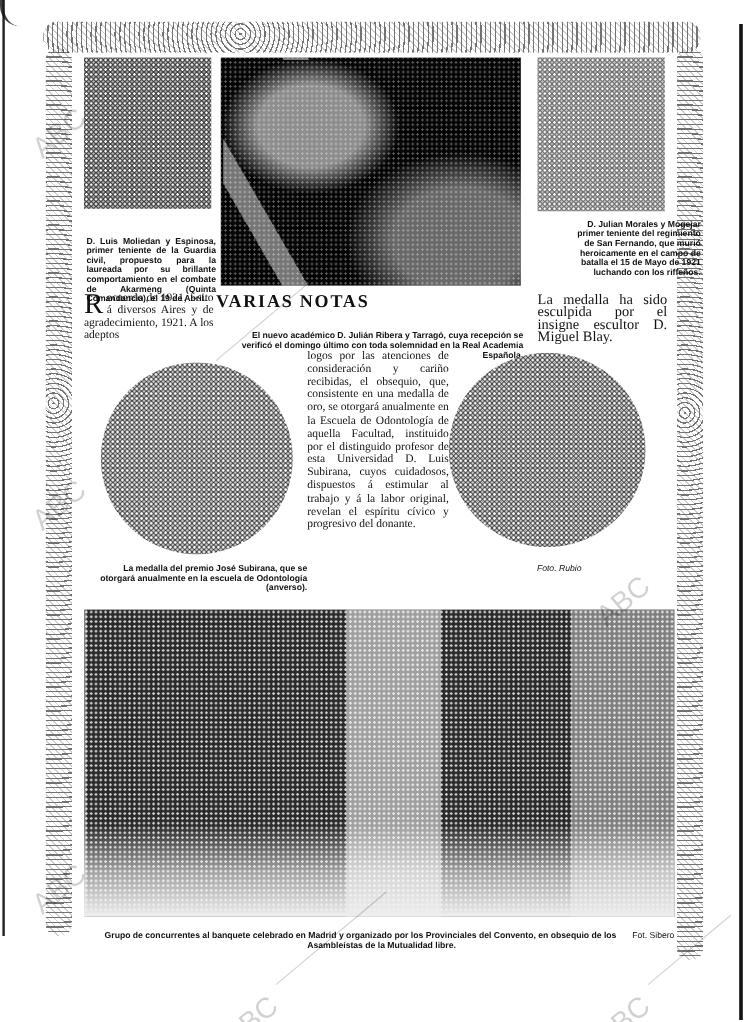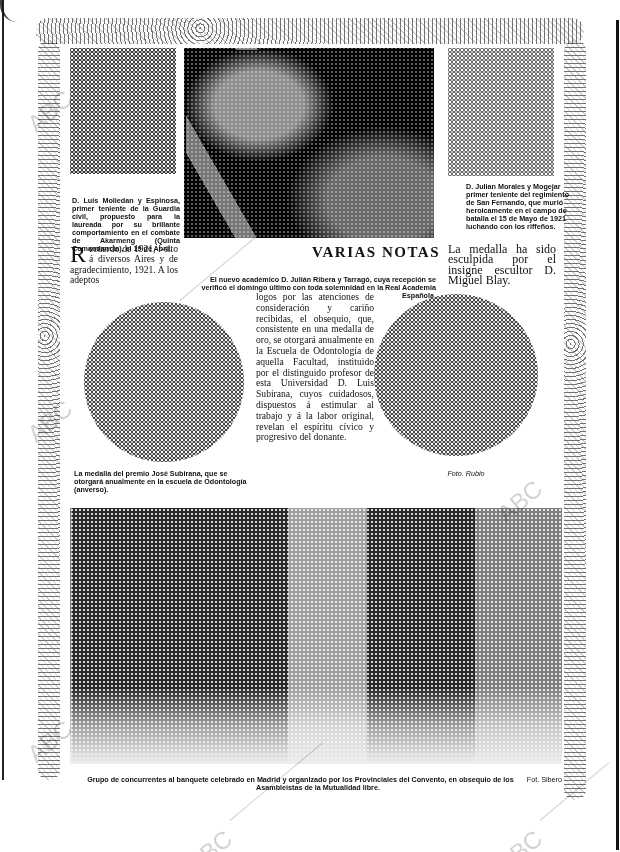--- a/index.html
+++ b/index.html
@@ -53,31 +53,31 @@
       background-image:
         linear-gradient(180deg, transparent 0 70%, rgba(255,255,255,0.55) 85%, #eee 100%),
         linear-gradient(90deg, transparent 0 44%, rgba(255,255,255,0.55) 44% 60%, transparent 60% 82%, rgba(255,255,255,0.4) 82% 100%),
         radial-gradient(circle, rgba(255,255,255,0.8) 0.9px, transparent 1.2px);
       background-size: auto, auto, 4px 4px;
     }
 
     .txt { position: absolute; font-size: 8.5px; line-height: 9.2px; text-align: justify; }
     .caption-bold { font-weight: bold; font-family: "Liberation Sans", sans-serif; font-size: 7.2px; line-height: 8px; }
     .cap-left { left: 72px; top: 180px; width: 108px; margin-top: 17px; }
-    .cap-right { left: 466px; top: 183px; width: 108px; text-align: left; }
+    .cap-right { left: 476px; top: 183px; width: 108px; text-align: right; }
     .body-left { left: 70px; top: 244px; width: 108px; font-size: 9.6px; line-height: 10.4px; }
     .dropcap { float: left; font-size: 24px; line-height: 20px; margin-right: 3px; }
     .body-right { left: 448px; top: 244px; width: 108px; font-size: 12px; line-height: 10.4px; }
     .title {
-      position: absolute; left: 180px; top: 244px; width: 260px; text-align: right;
+      position: absolute; left: 180px; top: 244px; width: 260px; text-align: left;
       font-family: "Liberation Serif", serif; font-size: 15px; letter-spacing: 1.5px; font-weight: bold;
     }
     .title-sub { position: absolute; left: 184px; top: 260px; width: 252px; text-align: right; margin-top: 16px; }
     .body-center { left: 256px; top: 292px; width: 118px; font-size: 9.6px; line-height: 10.8px; }
-    .cap-medal-left { left: 74px; top: 470px; width: 182px; text-align: left; }
+    .cap-medal-left { left: 74px; top: 470px; width: 182px; text-align: right; }
     .cap-medal-right { left: 378px; top: 470px; width: 176px; }
     .credit { display: block; text-align: center; font-style: italic; font-weight: normal; }
     .cap-bottom { left: 74px; top: 776px; width: 488px; text-align: center; }
     .cap-bottom .credit-inline { float: right; font-weight: normal; }
     .watermark {
       position: absolute; font-family: "Liberation Sans", sans-serif; font-size: 24px; color: rgba(0,0,0,0.18);
       transform: rotate(-40deg); transform-origin: left bottom;
     }
     .wm-line { position: absolute; height: 1px; background: rgba(0,0,0,0.18); transform: rotate(-40deg); transform-origin: left center; }
   </style>

